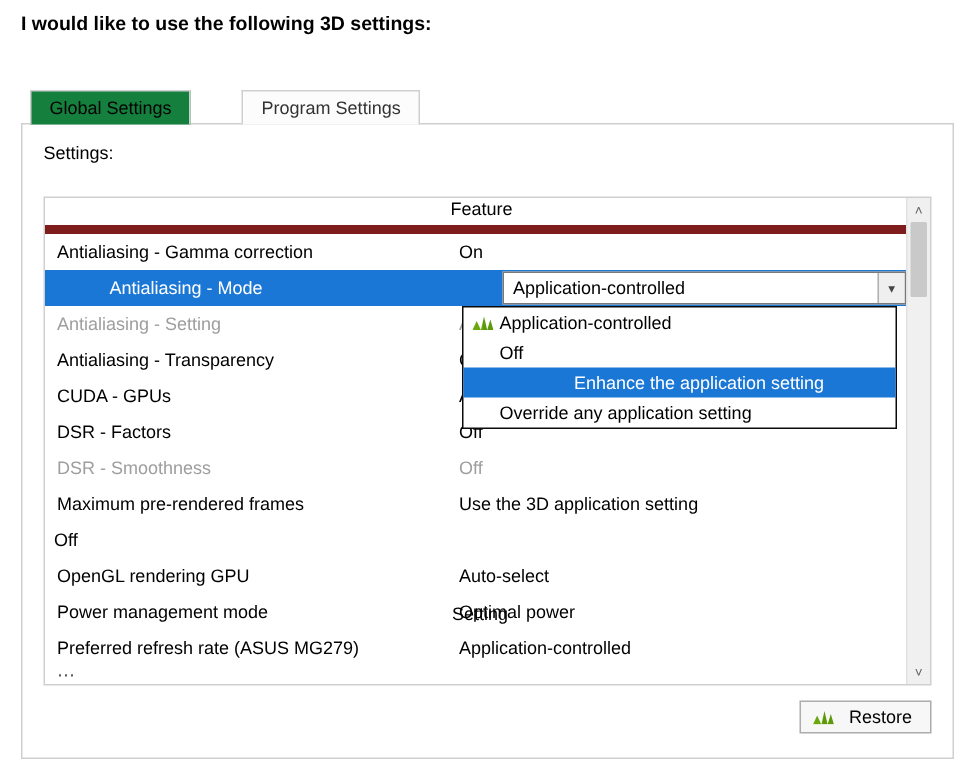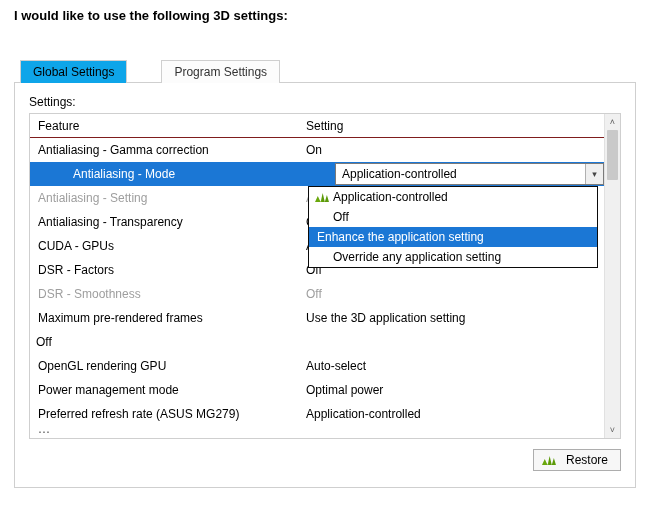--- a/index.html
+++ b/index.html
@@ -21,38 +21,38 @@
   .tabs-wrap {
     display: flex;
     align-items: flex-end;
     gap: 2px;
     padding-left: 6px;
   }
   .tab {
     border: 1px solid #cfcfcf;
     border-bottom: none;
     padding: 4px 12px;
-    background: #0ea5e9;
+    background: #15803d;
     font-size: 12px;
     position: relative;
     top: 1px;
     cursor: default;
   }
   .tab.inactive {
     background: #fcfcfc;
     color: #333;
     margin-left: 32px;
   }
   .pane {
     border: 1px solid #cfcfcf;
     background: #ffffff;
     padding: 12px 14px 16px 14px;
   }
   .settings-label {
-    margin-bottom: 4px;
+    margin-bottom: 22px;
     font-size: 12px;
   }
   .settings-box {
     border: 1px solid #cfcfcf;
     position: relative;
     background: #fff;
   }
   .scrollbar {
     position: absolute;
     right: 0;
@@ -86,21 +86,22 @@
   }
   .row {
     display: flex;
     height: 24px;
     align-items: center;
     border-bottom: 0px solid transparent;
   }
   .row > .c1 { flex: 0 0 270px; padding-left: 8px; }
   .row > .c2 { flex: 1 1 auto; padding-left: 6px; position: relative; }
   .row.header {
-    border-bottom: 1px solid #7f1d1d;
+    border-bottom: 6px solid #7f1d1d;
+    flex-direction: column;
   }
   .row.header .c1, .row.header .c2 {
     color: #000;
   }
   .row.disabled .c1, .row.disabled .c2 { color: #9e9e9e; }
   .row.selected {
     background: #1b77d5;
     color: #ffffff;
   }
   .row.selected .c1 { color: #ffffff; margin-left: 35px; }
@@ -273,21 +274,21 @@
     </div>
 
     <div class="dropdown" style="left:278px; top:72px; width:290px;">
       <div class="dd-item">
         <span class="nvlogo"></span>
         <span>Application-controlled</span>
       </div>
       <div class="dd-item" style="padding-left:24px;">
         <span>Off</span>
       </div>
-      <div class="dd-item hl" style="padding-left:8px;">
+      <div class="dd-item hl" style="padding-left:32px;justify-content:center;">
         <span>Enhance the application setting</span>
       </div>
       <div class="dd-item" style="padding-left:24px;">
         <span>Override any application setting</span>
       </div>
     </div>
 
     <div class="scrollbar">
       <div class="scroll-arrow">˄</div>
       <div class="scroll-thumb"></div>

